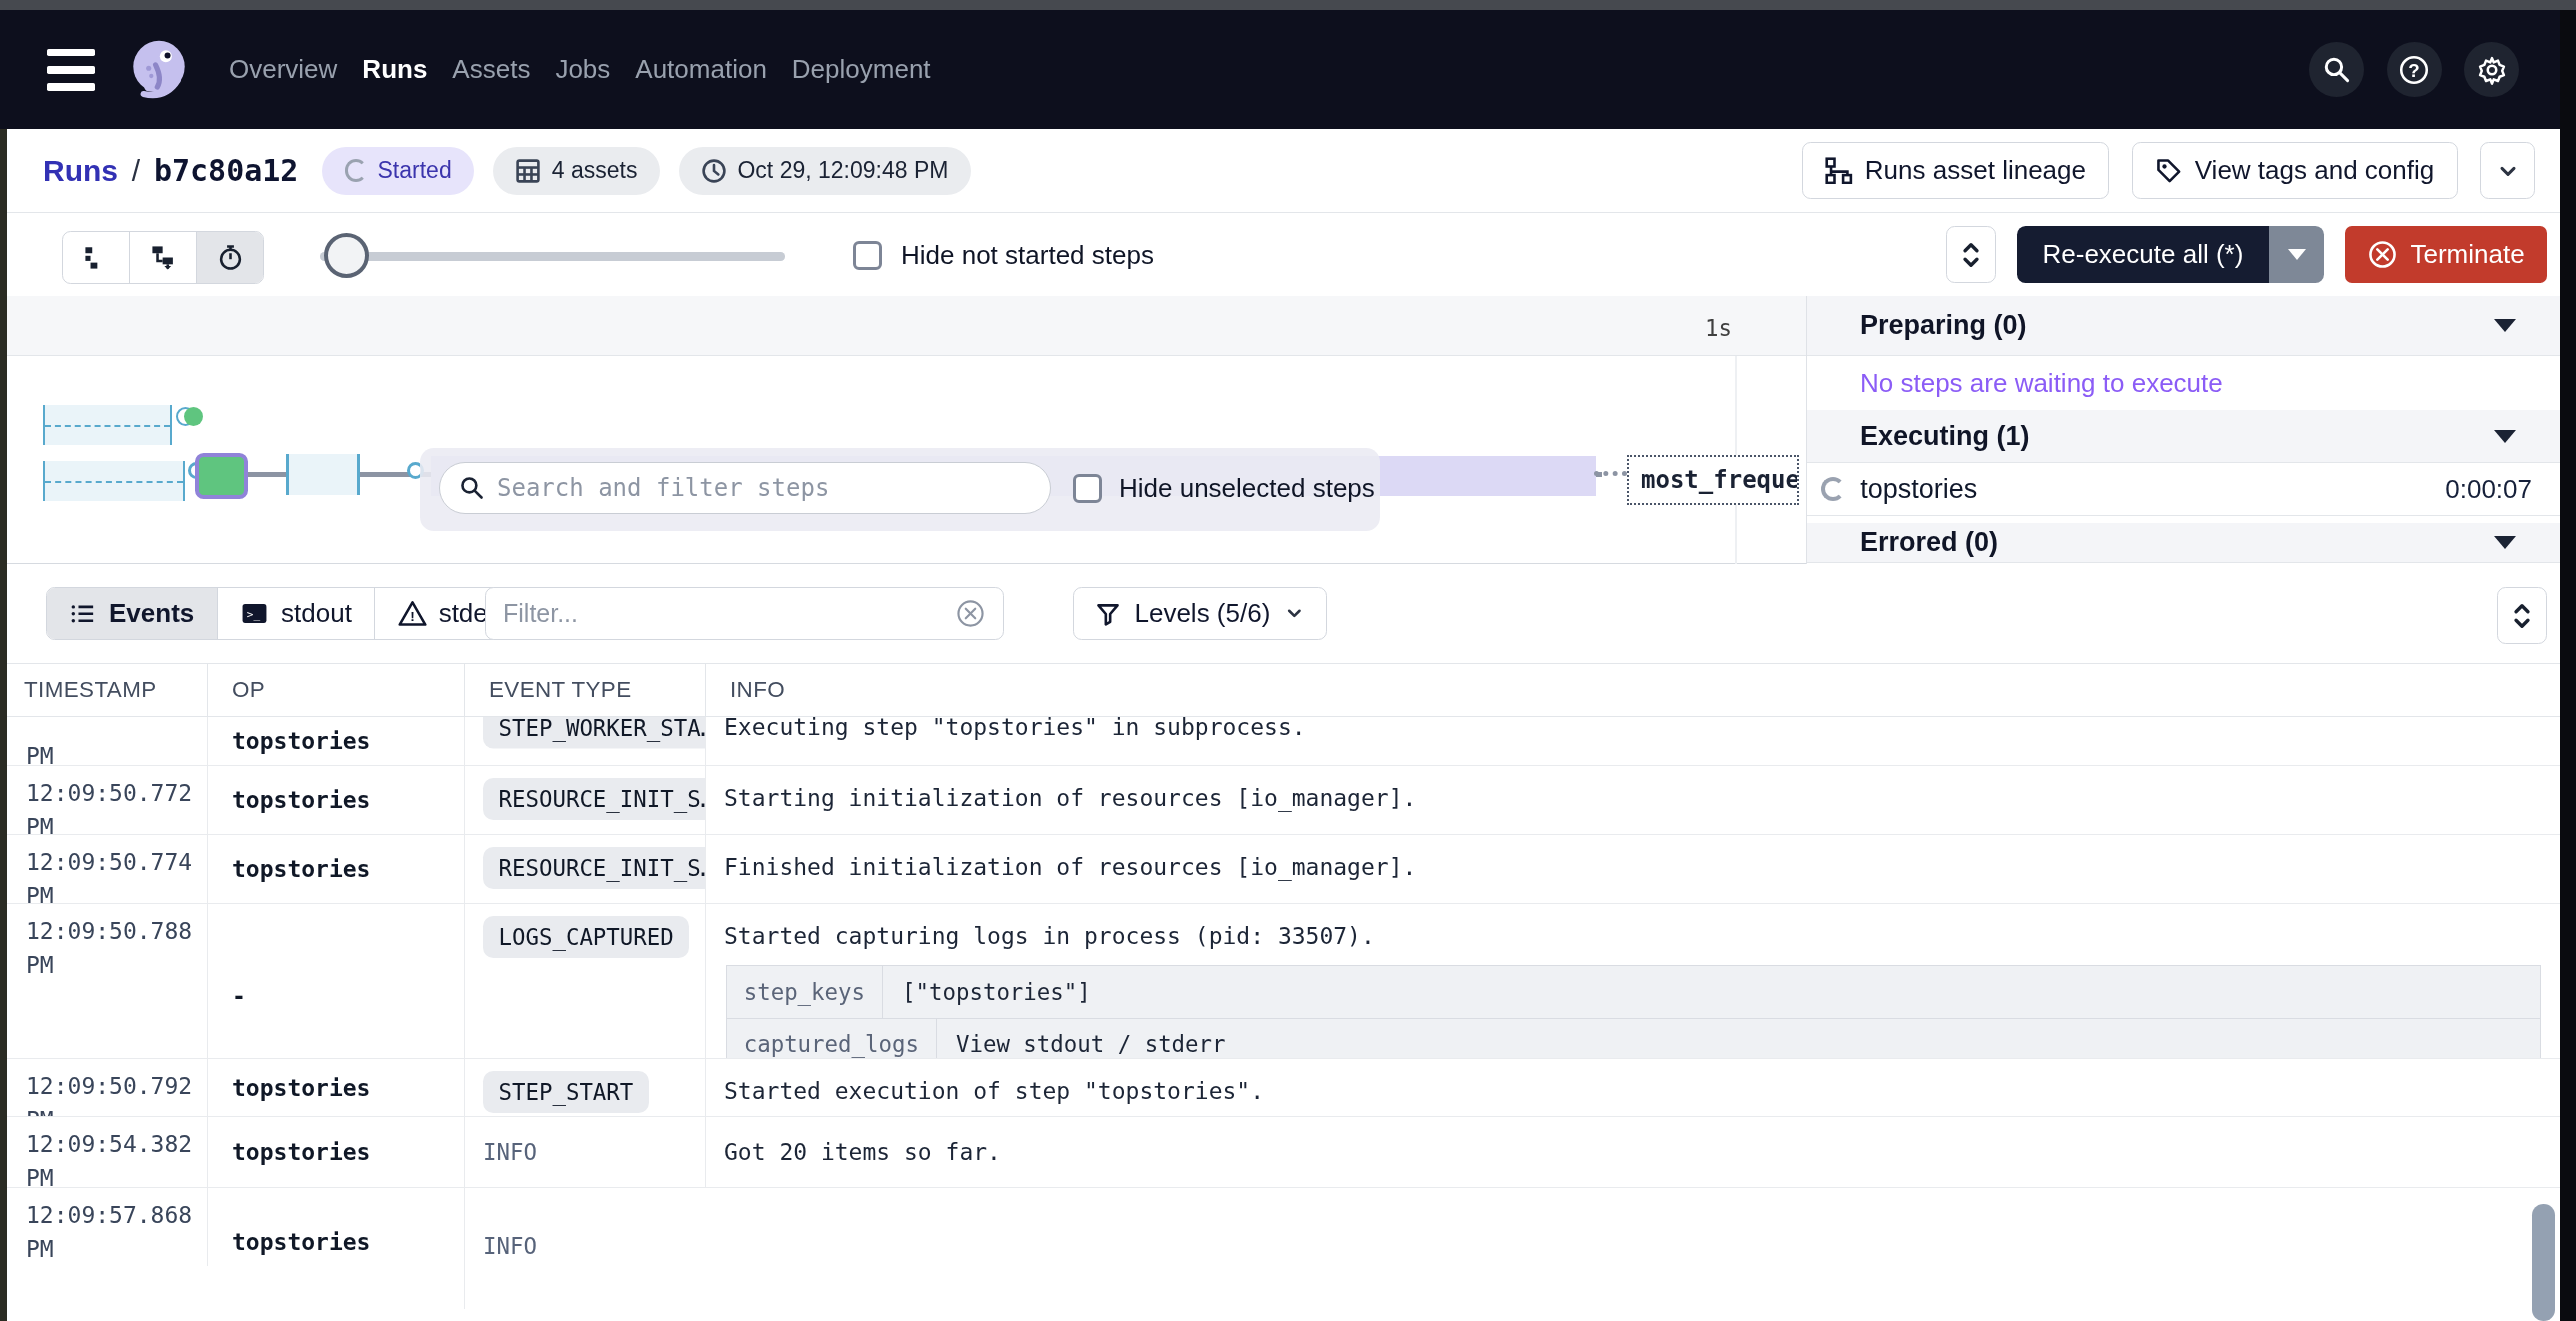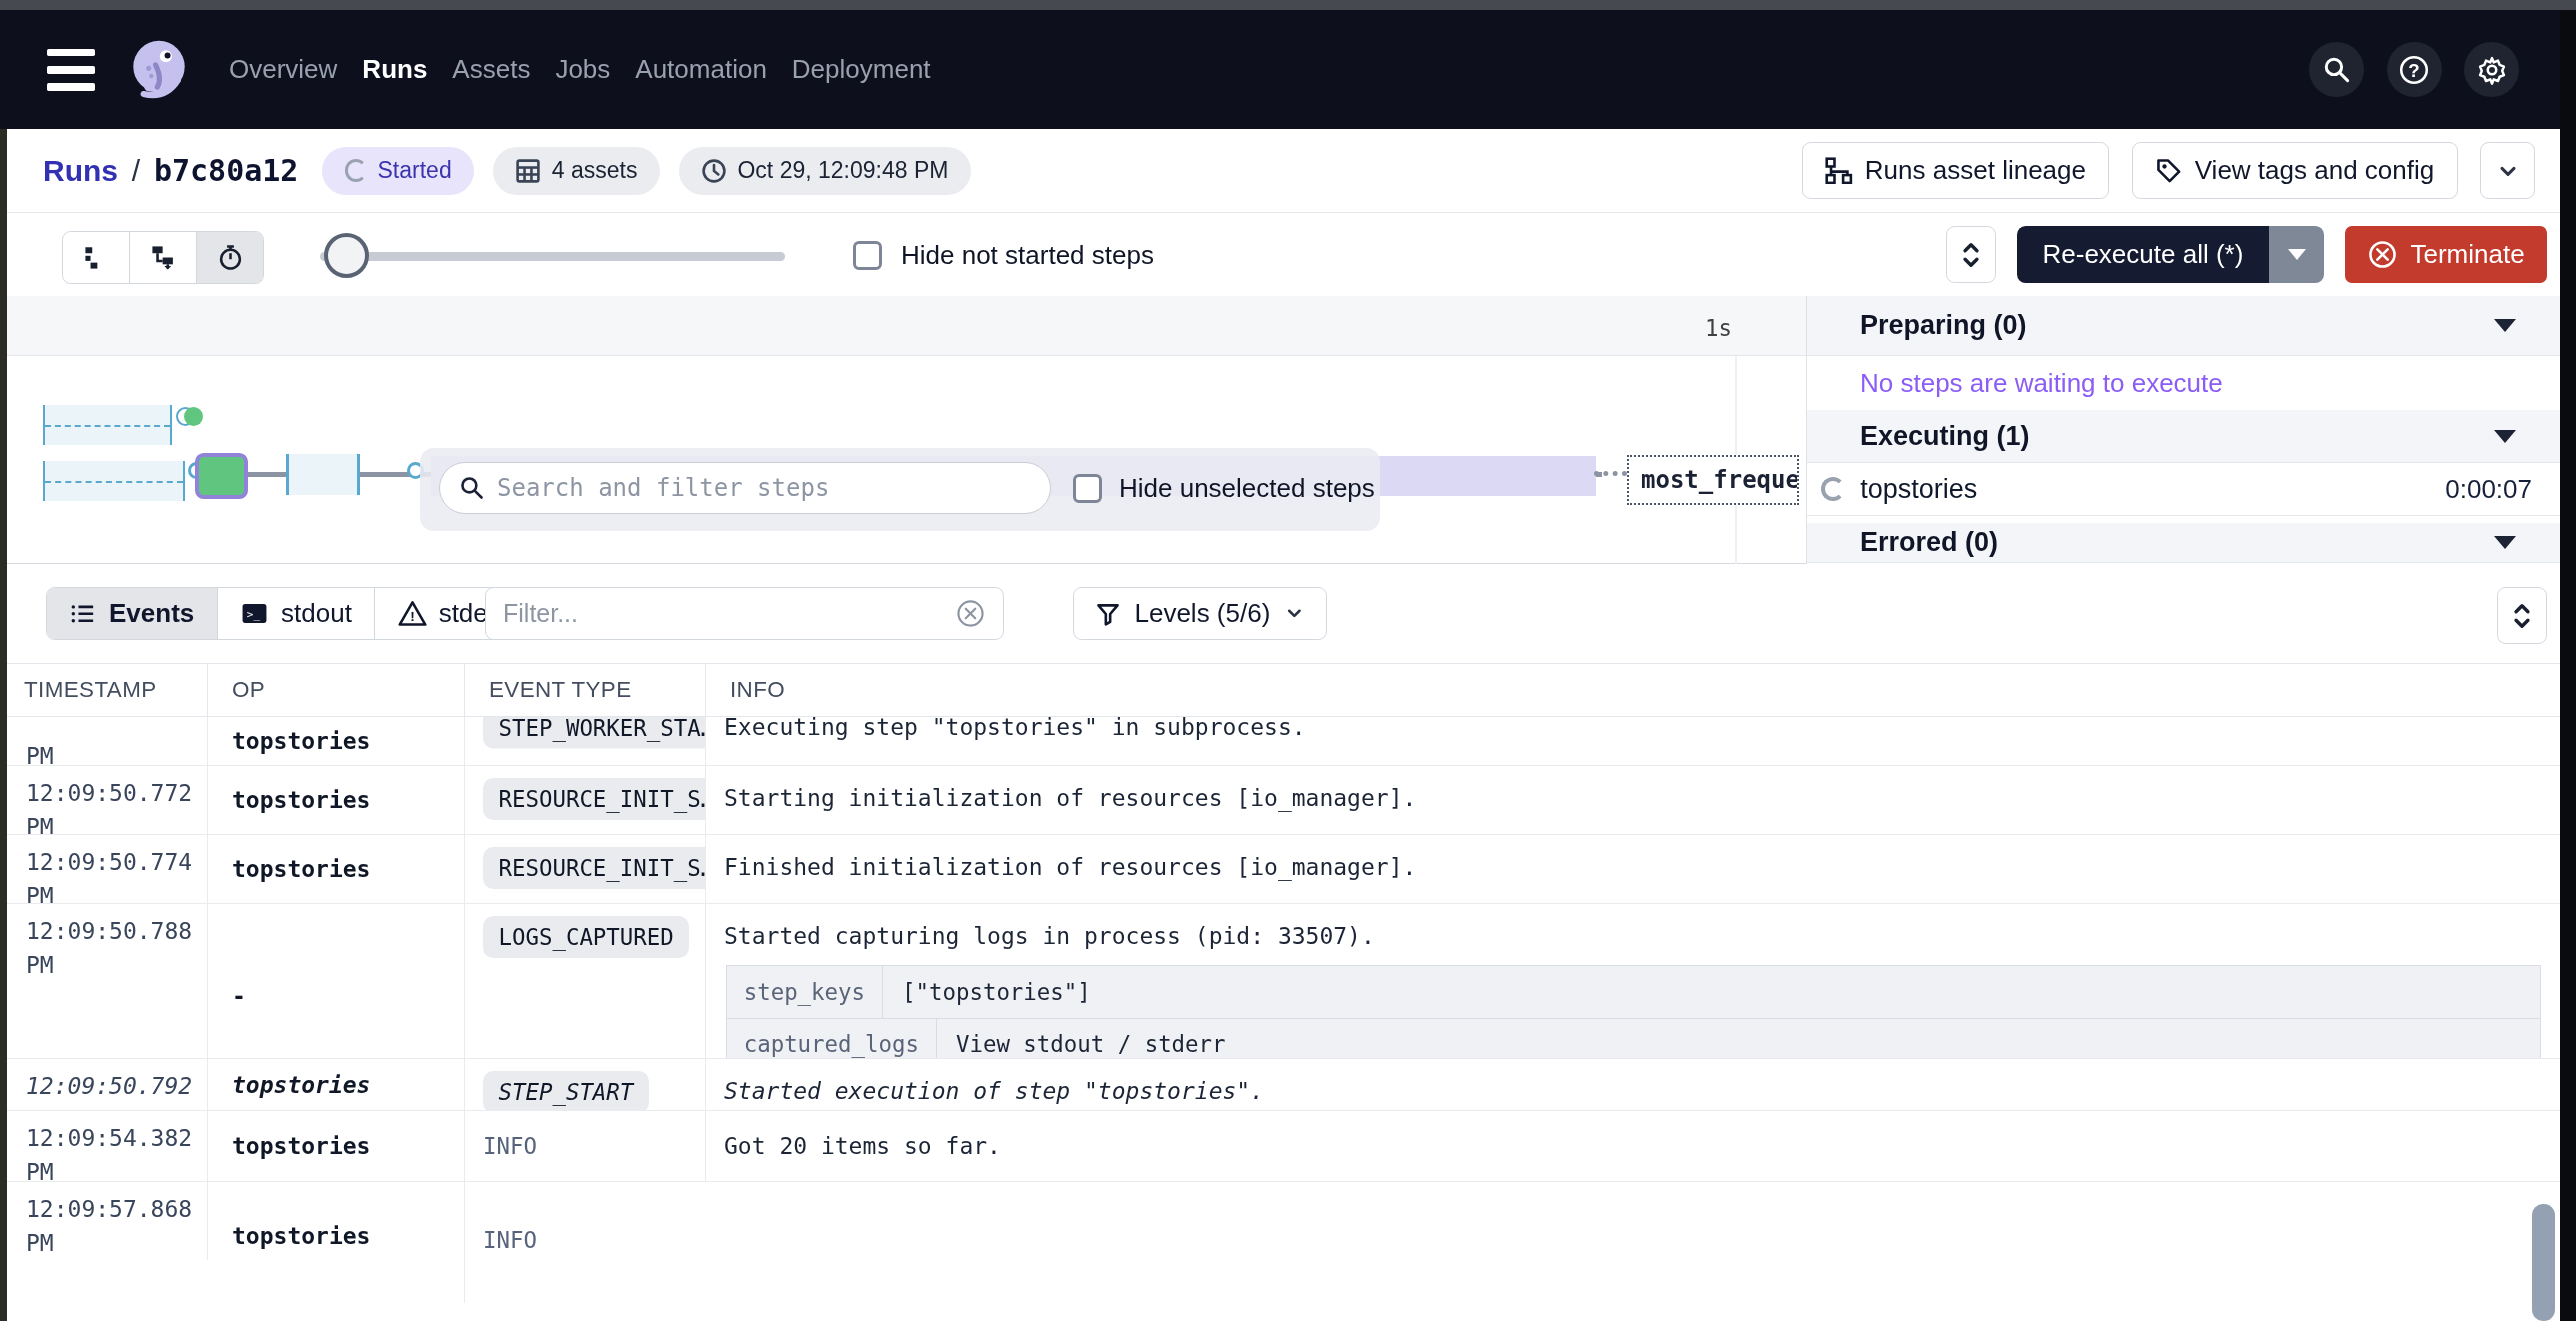--- a/index.html
+++ b/index.html
@@ -161,21 +161,21 @@
   .c-op { display:flex; align-items:center; padding-left:24px; font-size:23px; font-weight:bold; color:#101827; }
   .c-ev { padding:12px 0 0 18px; }
   .c-info { padding:19px 0 0 18px; font-size:23px; color:#1c2536; }
   .evpill { display:inline-block; background:#e9ebef; border-radius:10.3px; padding:7.8px 15.5px;
             font-size:22.4px; color:#101827; white-space:nowrap; }
   .evplain { font-size:22.4px; color:#57637a; }
   .row-clipped { height:49px; }
   .row-clipped .c-ts .ci, .row-clipped .c-ev .ci, .row-clipped .c-info .ci { transform:translateY(-22.4px); display:block; }
   .row-std { height:69px; }
   .row-logs { height:155px; }
-  .row-step { height:52px;font-style:italic; }
+  .row-step { height:58px; }
   .row-plain { height:71px; }
   .row-last { height:121px; border-bottom:none; }
   .row-plain .c-ev { padding-top:0; display:flex; align-items:center; }
   .row-plain .c-info { padding-top:0; display:flex; align-items:center; }
   .kvtable { margin:15.5px 19px 0 1.7px; border:1.7px solid #d9dce2; background:#eff1f4; }
   .kvrow { display:flex; height:52px; align-items:stretch; }
   .kvrow + .kvrow { border-top:1.7px solid #d9dce2; }
   .kvk { display:flex; align-items:center; padding:0 17px; border-right:1.7px solid #d9dce2;
          font-size:22.4px; color:#5a6478; white-space:nowrap; }
   .kvv { display:flex; align-items:center; padding:0 19px; font-size:22.4px; color:#1c2536; }

